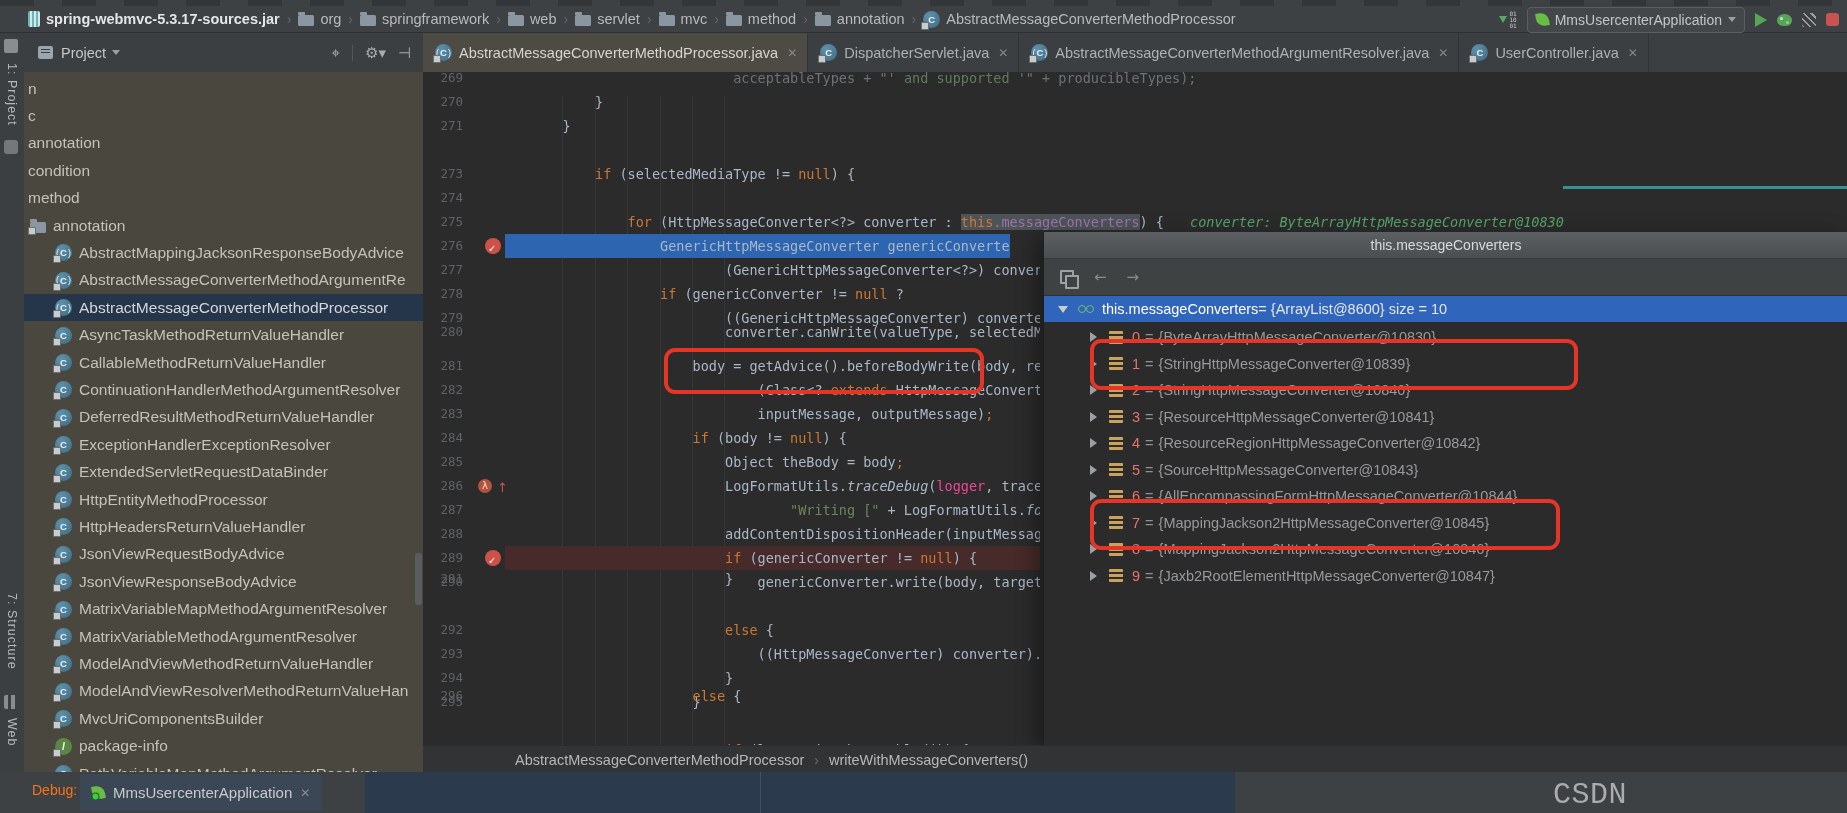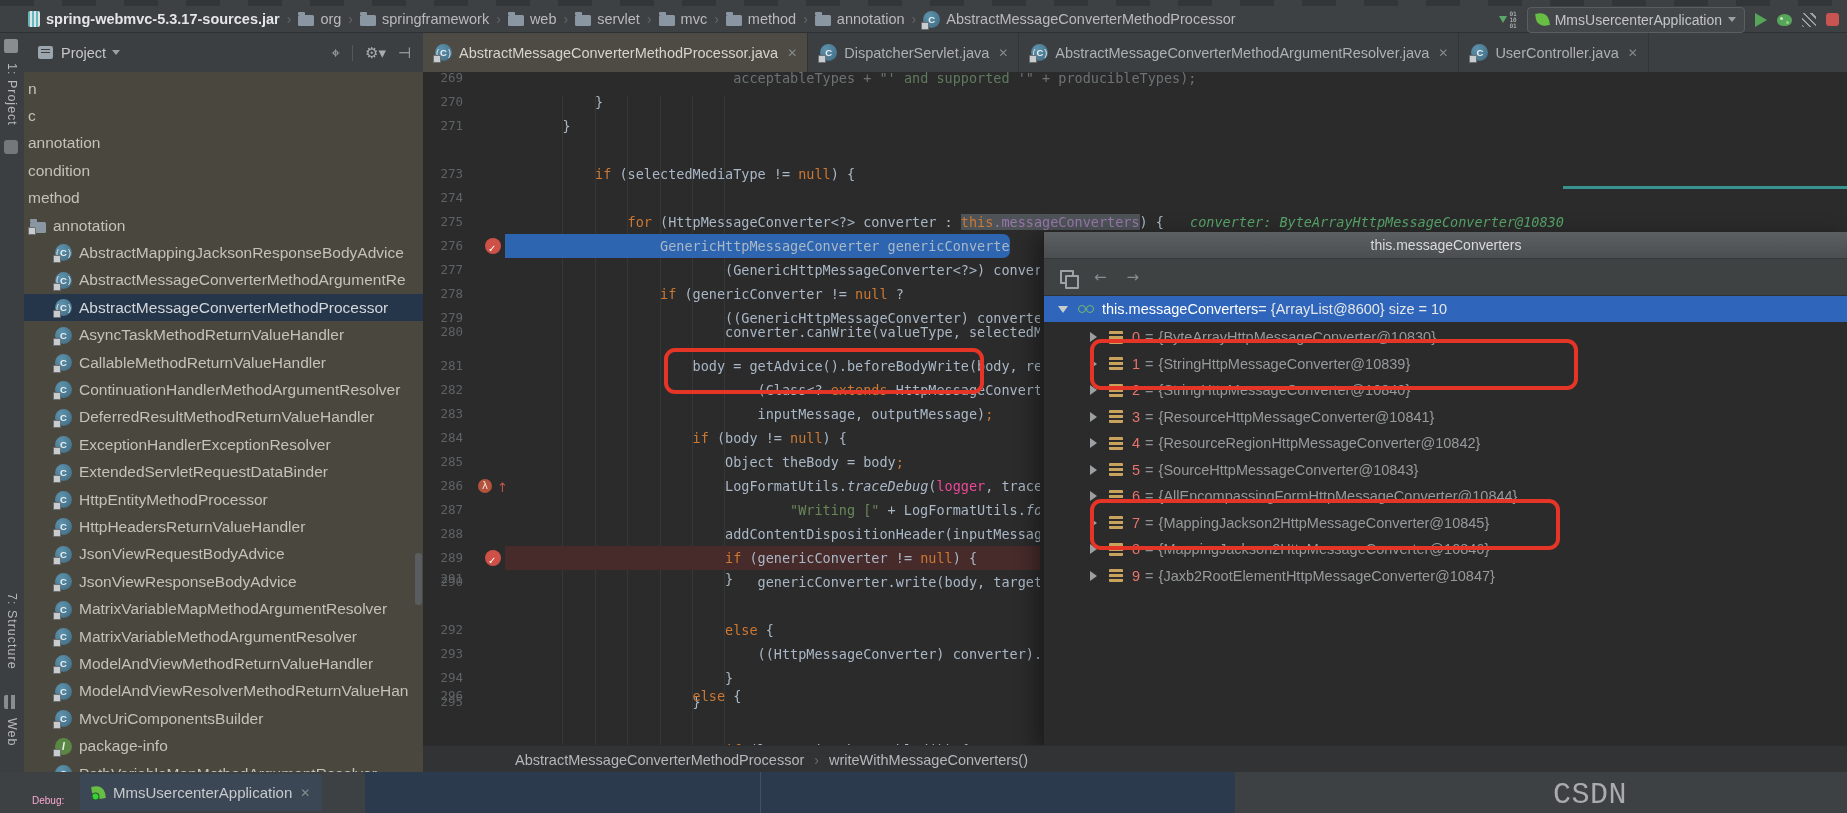--- a/index.html
+++ b/index.html
@@ -127,21 +127,21 @@
   .redbox{position:absolute;border:4px solid #E53527;border-radius:11px;pointer-events:none;}
   #tealline{position:absolute;left:1563px;top:186px;width:284px;height:3px;background:#3BA6A0;opacity:.85;}
 
   
   #crumbbar{position:absolute;left:423px;top:745px;width:1424px;height:27px;background:#313335;
     display:flex;align-items:center;border-top:1px solid #2a2c2d;}
   #crumbbar .c1{margin-left:92px;color:#B5B7B9;font-size:14.5px;cursor:pointer;}
   #crumbbar .sep{color:#6A6E71;margin:0 10px;}
   #crumbbar .c2{color:#B5B7B9;font-size:14.5px;cursor:pointer;}
   #bottombar{position:absolute;left:0;top:772px;width:1847px;height:41px;background:#3E4143;}
-  #dbg-label{position:absolute;left:32px;top:23px;color:#f9a8d4;font-size:10px;}
+  #dbg-label{position:absolute;left:32px;top:10px;color:#f97316;font-size:14px;}
   #dbg-tab{position:absolute;left:80px;top:2px;height:37px;background:#3B4754;border-radius:4px 4px 0 0;
     display:flex;align-items:center;gap:8px;padding:0 12px;cursor:pointer;}
   #dbg-tab .lbl{color:#C8CACC;font-size:15px;}
   #dbg-tab .x{color:#8A8D90;font-size:12px;cursor:pointer;}
   #dbg-band{position:absolute;left:365px;top:0;width:870px;height:41px;background:#2C3A4D;}
   #dbg-band .vline{position:absolute;left:395px;top:0;width:1px;height:41px;background:#3E5168;}
   #watermark{position:absolute;left:1553px;top:6px;color:#A9ABAD;font-size:30px;letter-spacing:.5px;font-family:Liberation Mono, monospace;}
 </style>
 </head>
 <body>
@@ -434,21 +434,21 @@
         <span class="num">273</span>
         <span class="code" style="padding-left: 8ch;"><span class="tk-k">if</span><span class="tk-t"> (selectedMediaType != </span><span class="tk-k">null</span><span class="tk-t">) {</span></span>
       </div>
       <div class="code-line" style="top: 114px; width: 1424px; text-decoration: underline;">
         <span class="num">274</span>
       </div>
       <div class="code-line" style="top: 138px; width: 1424px;">
         <span class="num">275</span>
         <span class="code" style="padding-left: 12ch;"><span class="tk-k">for</span><span class="tk-t"> (HttpMessageConverter&lt;?&gt; converter : </span><span class="tk-hk">this</span><span class="tk-hf">.messageConverters</span><span class="tk-t">) {</span><span class="hint">converter: ByteArrayHttpMessageConverter@10830</span></span>
       </div>
-      <div class="code-line" style="top: 162px; width: 587px; border-radius: 7px;">
+      <div class="code-line" style="top: 162px; width: 587px;">
         <span class="num">276</span>
         <div class="band exec"></div>
         <span class="gut-bp"></span>
         <span class="code" style="padding-left: 16ch;"><span class="tk-t">GenericHttpMessageConverter genericConverter = (converter </span></span>
       </div>
       <div class="code-line" style="top: 186px; width: 617px;">
         <span class="num">277</span>
         <span class="code" style="padding-left: 24ch;"><span class="tk-t">(GenericHttpMessageConverter&lt;?&gt;) converter : </span></span>
       </div>
       <div class="code-line" style="top: 210px; width: 617px;">

